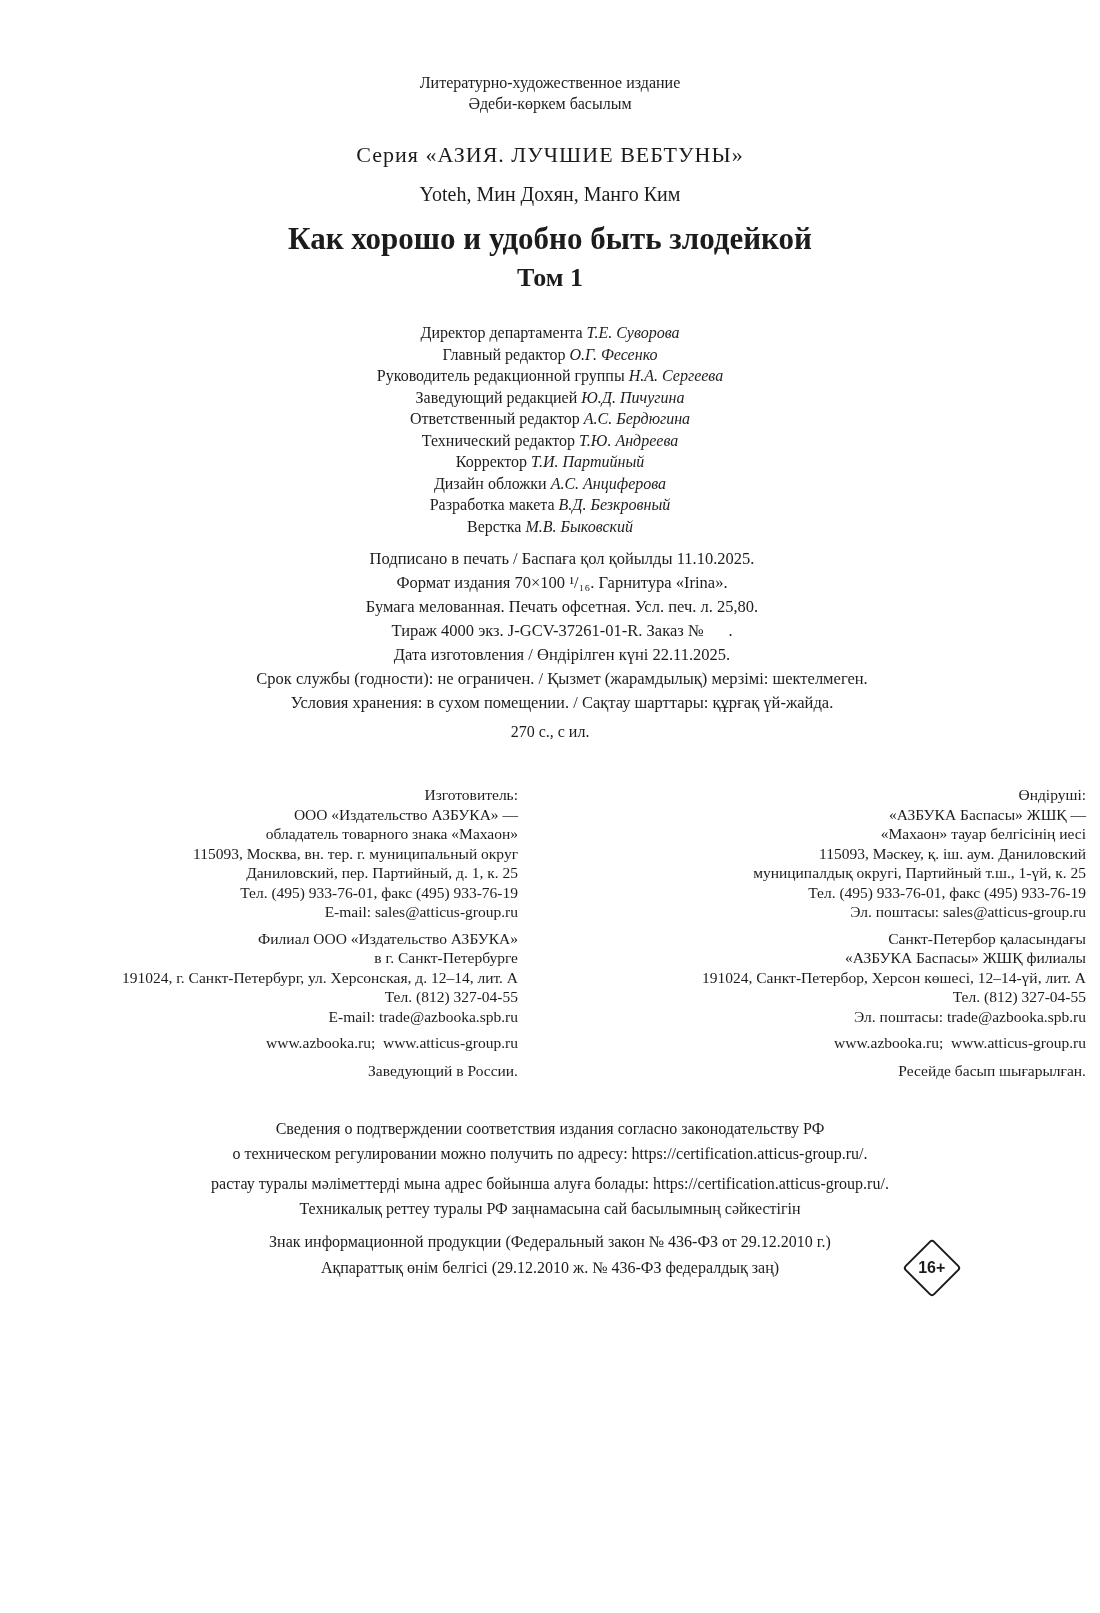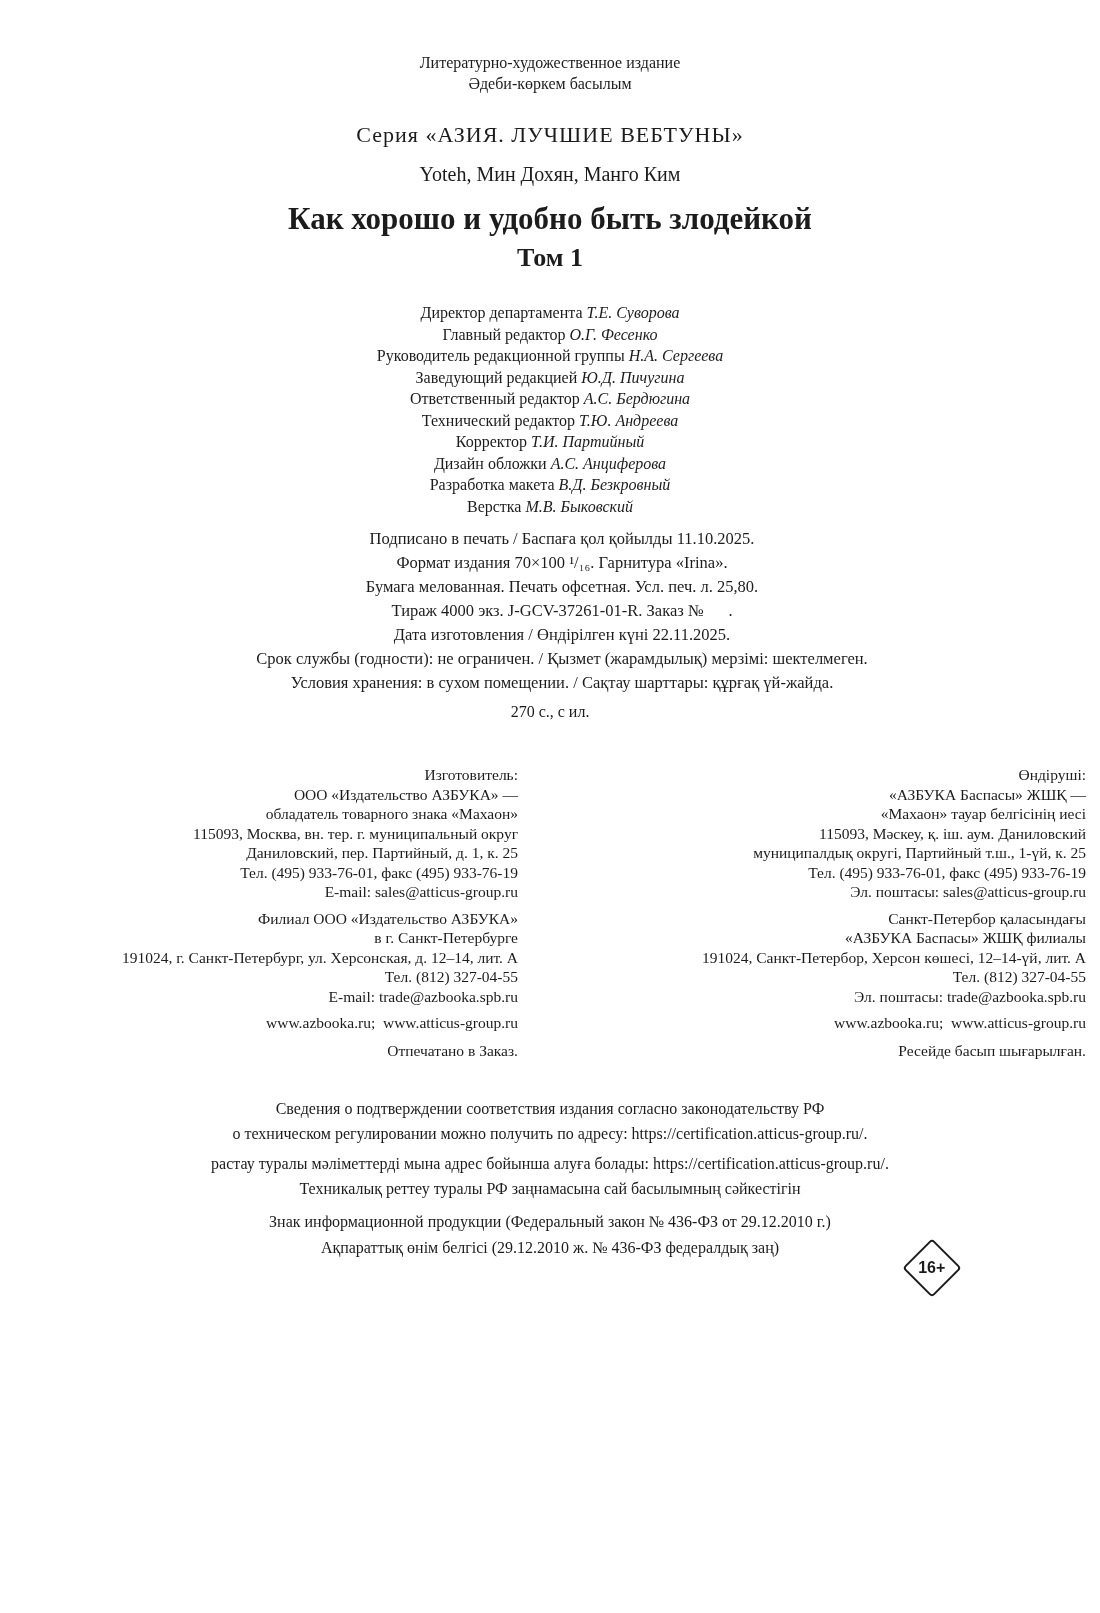--- a/index.html
+++ b/index.html
@@ -10,21 +10,21 @@
     margin: 0 auto;
     background: #ffffff;
     color: #1c1c1c;
     font-family: "Liberation Serif", "DejaVu Serif", serif;
     font-size: 16px;
     overflow: hidden;
   }
   .center { text-align: center; }
   .i { font-style: italic; }
 
-  .edition { margin-top: 52px; font-size: 16px; line-height: 21px; }
+  .edition { margin-top: 72px; font-size: 16px; line-height: 21px; }
   .series  { margin-top: 26px; font-size: 22px; letter-spacing: 1px; line-height: 29px; }
   .authors { margin-top: 12px; font-size: 20px; line-height: 26px; }
   .title   { margin: 12px 0 0 0; font-size: 31px; font-weight: 700; line-height: 40px; }
   .volume  { margin-top: 2px; font-size: 26px; font-weight: 700; line-height: 34px; }
 
   .staff { margin-top: 27px; font-size: 16px; line-height: 21.5px; }
   .print { margin-top: 10px; font-size: 16.5px; line-height: 24px; padding-left: 24px; }
   .pages { margin-top: 6px; font-size: 16px; line-height: 22px; }
 
   .columns {
@@ -119,21 +119,21 @@
         <div>E-mail: sales@atticus-group.ru</div>
       </div>
       <div class="block-branch">
         <div>Филиал ООО «Издательство АЗБУКА»</div>
         <div>в г. Санкт-Петербурге</div>
         <div>191024, г. Санкт-Петербург, ул. Херсонская, д. 12–14, лит. А</div>
         <div>Тел. (812) 327-04-55</div>
         <div>E-mail: trade@azbooka.spb.ru</div>
       </div>
       <div class="block-sites">www.azbooka.ru;&nbsp; www.atticus-group.ru</div>
-      <div class="block-printed">Отпечатано в Заказ.</div>
+      <div class="block-printed">Заведующий в России.</div>
     </div>
     <div class="col-right">
       <div>
         <div>Өндіруші:</div>
         <div>«АЗБУКА Баспасы» ЖШҚ —</div>
         <div>«Махаон» тауар белгісінің иесі</div>
         <div>115093, Мәскеу, қ. іш. аум. Даниловский</div>
         <div>муниципалдық округі, Партийный т.ш., 1-үй, к. 25</div>
         <div>Тел. (495) 933-76-01, факс (495) 933-76-19</div>
         <div>Эл. поштасы: sales@atticus-group.ru</div>

